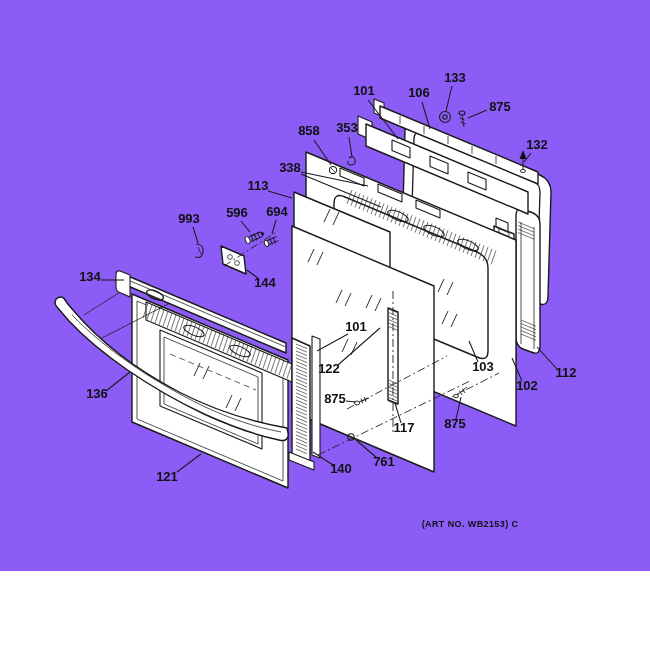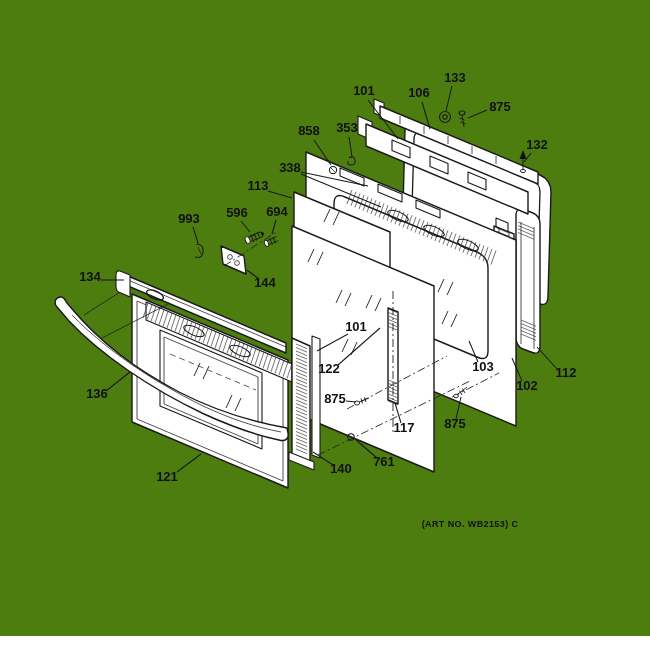--- a/index.html
+++ b/index.html
@@ -1,16 +1,16 @@
 <!DOCTYPE html>
 <html><head>
 <meta charset="utf-8">
 <style>
   html,body{margin:0;padding:0;background:#ffffff;}
-  .stage{width:650px;height:636px;position:relative;background:#4d7c0f;overflow:hidden;}
+  .stage{width:650px;height:571px;position:relative;background:#8b5cf6;overflow:hidden;}
   svg{display:block;}
   .outline{fill:#ffffff;stroke:#1a1a1a;stroke-width:1.4;stroke-linejoin:round;}
   .outline2{fill:#ffffff;stroke:#1a1a1a;stroke-width:1.1;stroke-linejoin:round;}
   .thin{fill:none;stroke:#1a1a1a;stroke-width:.75;}
   .med{fill:none;stroke:#1a1a1a;stroke-width:1.05;}
   .noface{fill:none;stroke:#1a1a1a;stroke-width:1.3;stroke-linejoin:round;}
   .leader{stroke:#1a1a1a;stroke-width:1.05;}
   .plabel{font:bold 13px "Liberation Sans",sans-serif;fill:#111111;text-anchor:middle;}
   .caption{font:bold 9px "Liberation Sans",sans-serif;fill:#111111;text-anchor:middle;letter-spacing:.4px;}
   .hline{stroke:#383838;stroke-width:.7;}

